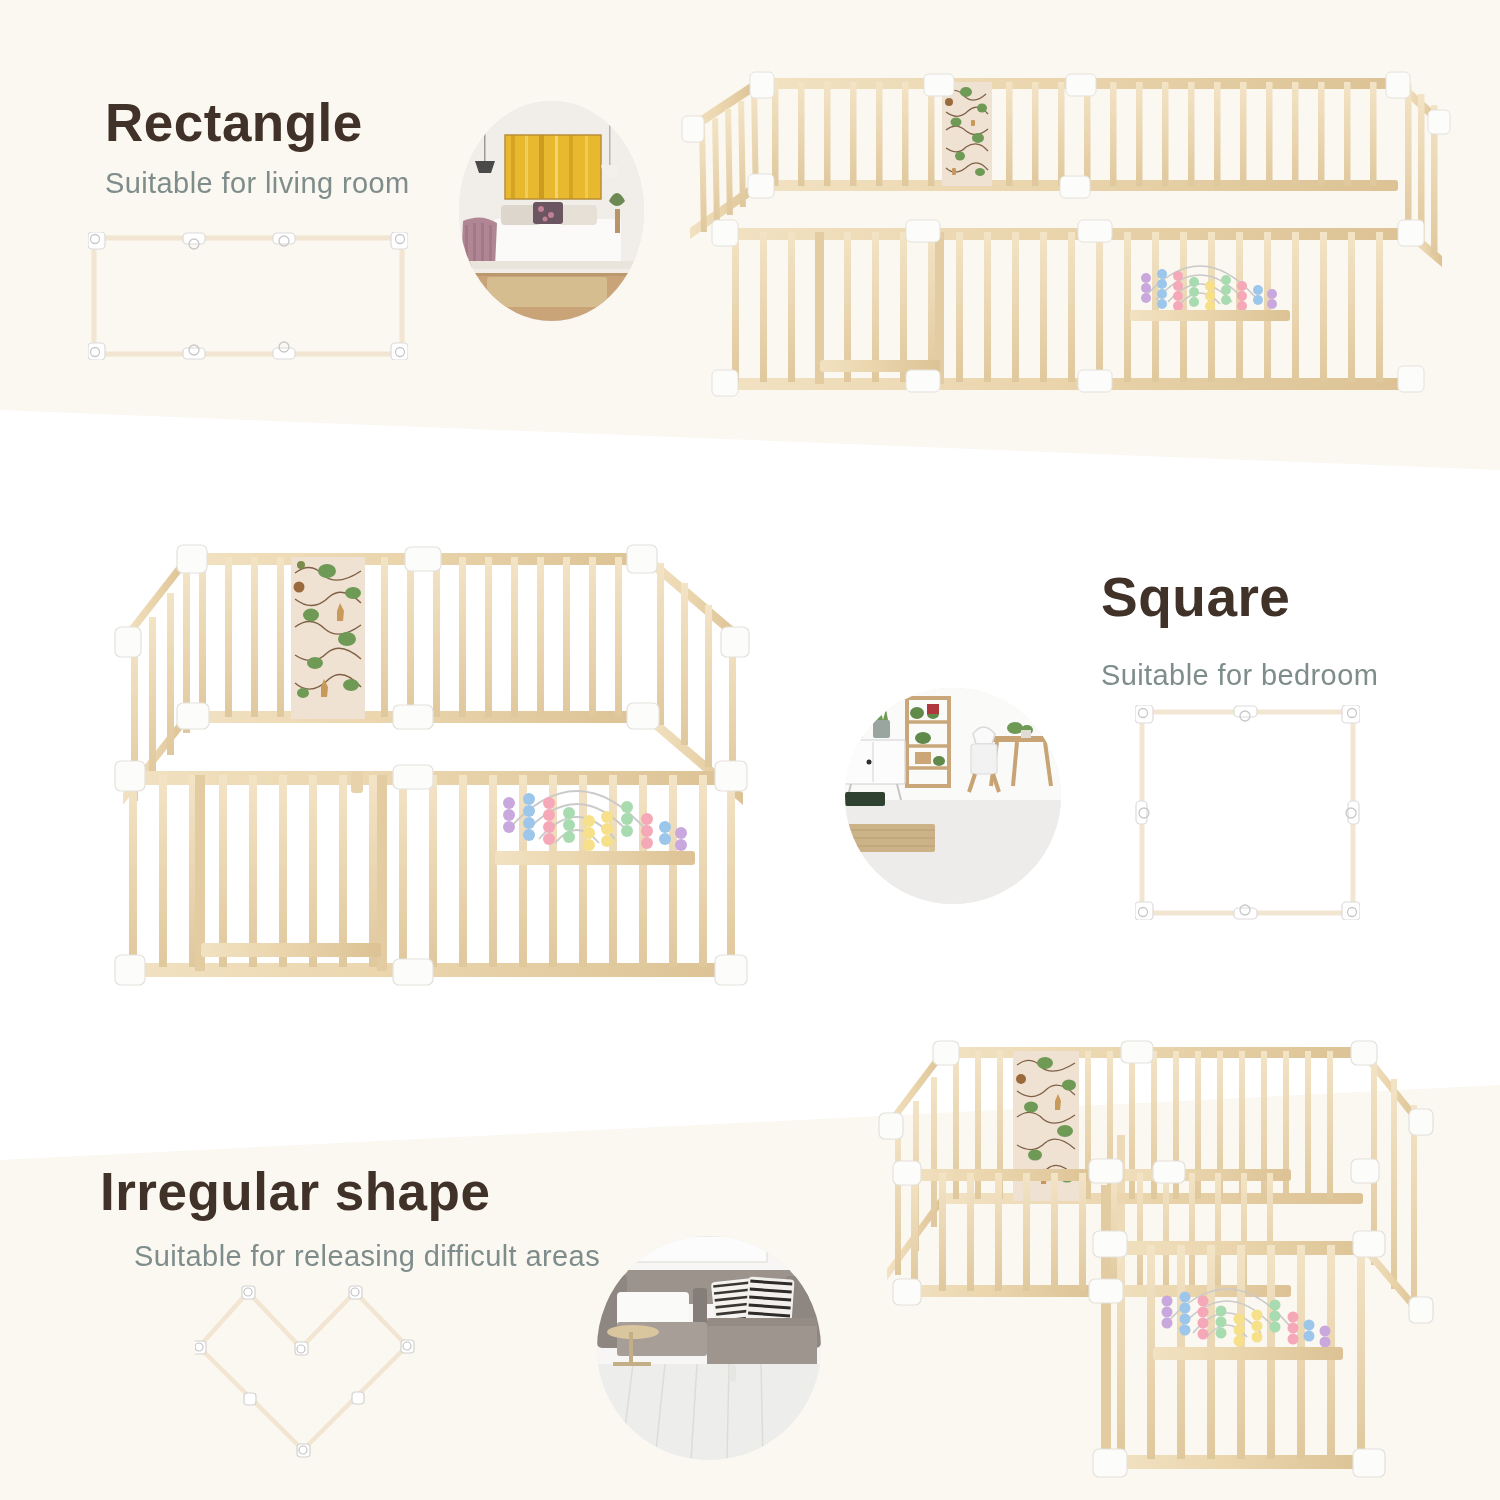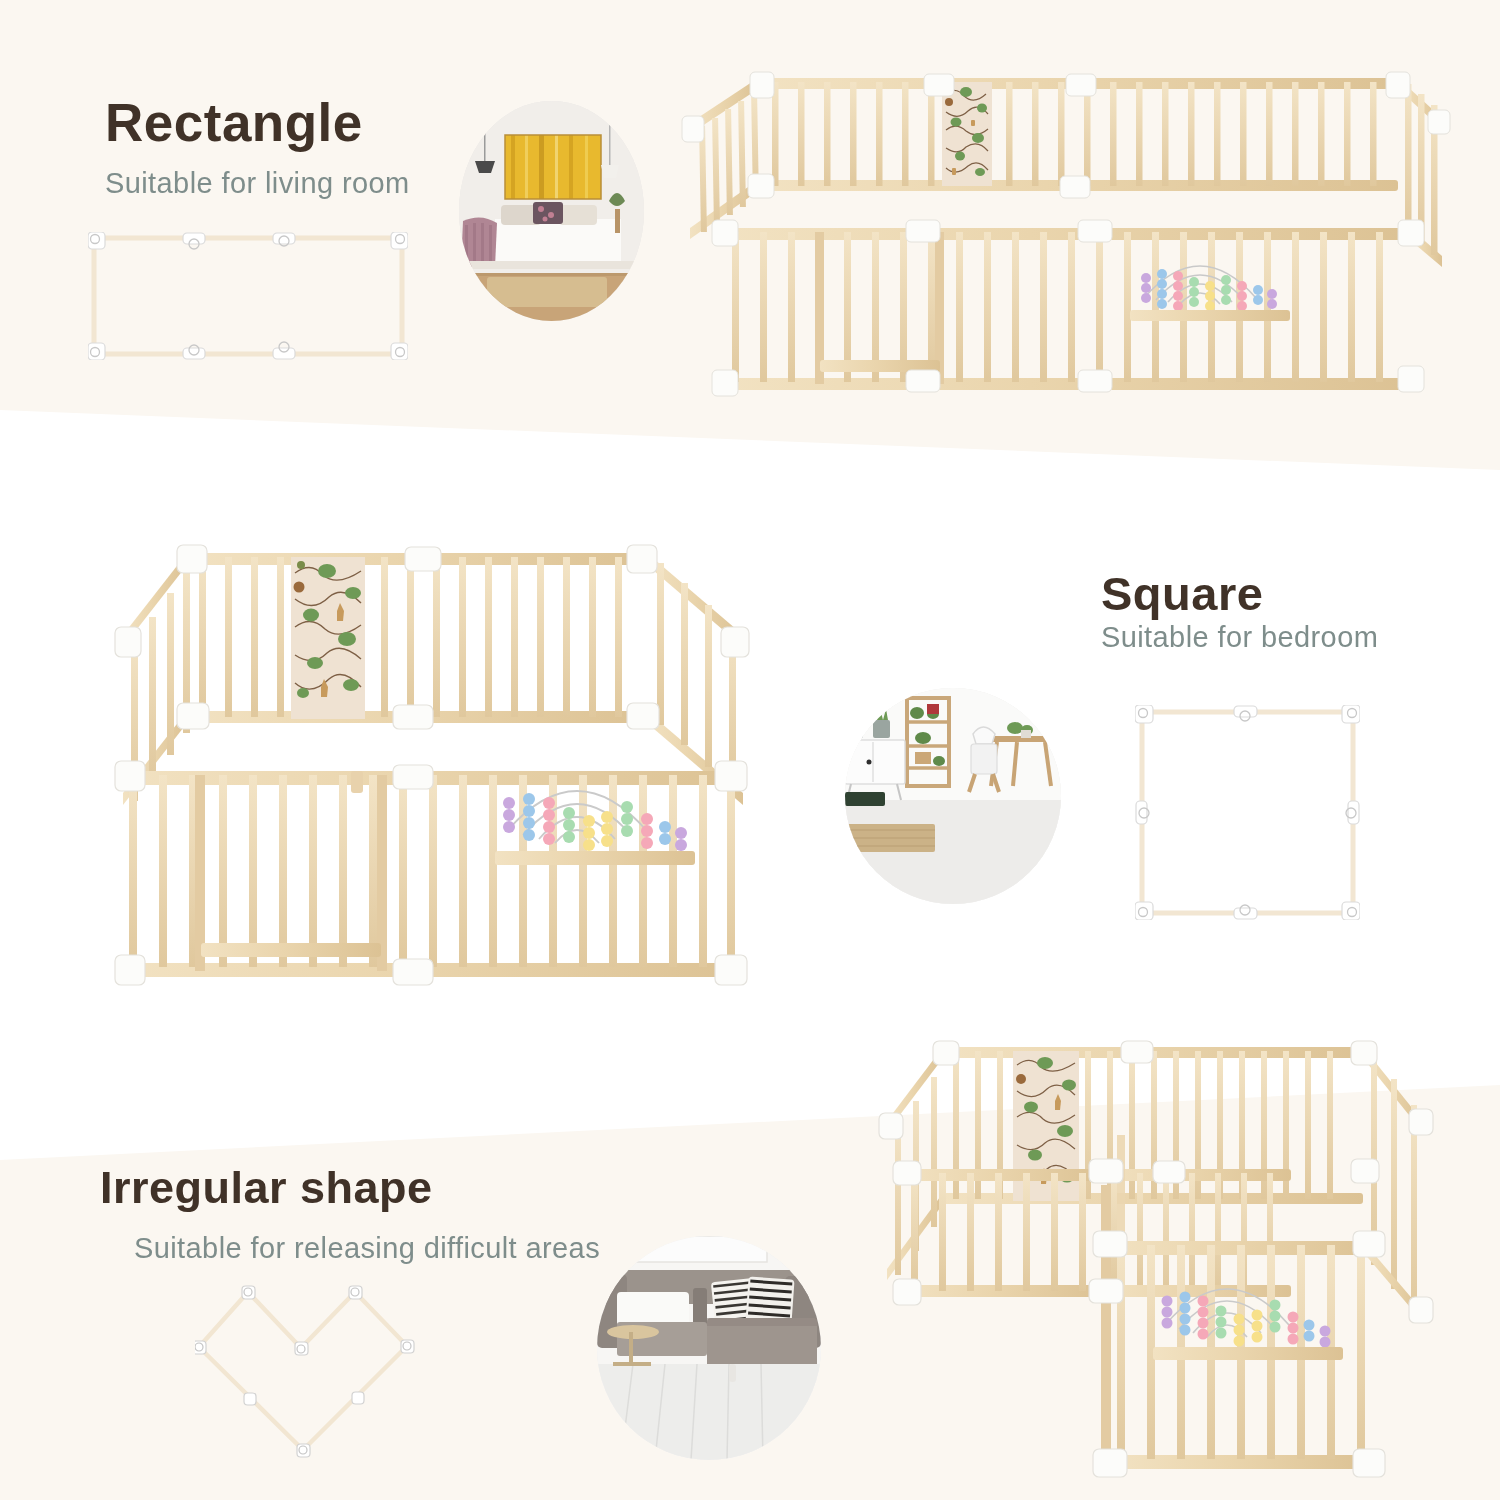--- a/index.html
+++ b/index.html
@@ -32,25 +32,25 @@
     color:#7E8D8B;
     font-weight:400;
     letter-spacing:0.4px;
     white-space:nowrap;
   }
   #blk-rect   { left:105px; top:96px; }
   #blk-rect .heading    { font-size:53px; }
   #blk-rect .subheading { font-size:29px; margin-top:18px; }
 
   #blk-square { left:1101px; top:570px; text-align:left; }
-  #blk-square .heading    { font-size:47px; }
-  #blk-square .subheading { font-size:29px; margin-top:4px; }
+  #blk-square .heading    { font-size:55px; }
+  #blk-square .subheading { font-size:29px; margin-top:34px; }
 
   #blk-irr    { left:100px; top:1165px; }
-  #blk-irr .heading    { font-size:45px; }
+  #blk-irr .heading    { font-size:53px; }
   #blk-irr .subheading { font-size:29px; margin-top:22px;margin-left:34px; }
 
   
   .wire { position:absolute; }
   #wire-rect   { left:88px;  top:232px; width:320px; height:128px; }
   #wire-square { left:1135px;top:705px; width:225px; height:215px; }
   #wire-irr    { left:195px; top:1272px;width:300px; height:220px; }
 
   
   .photo {

